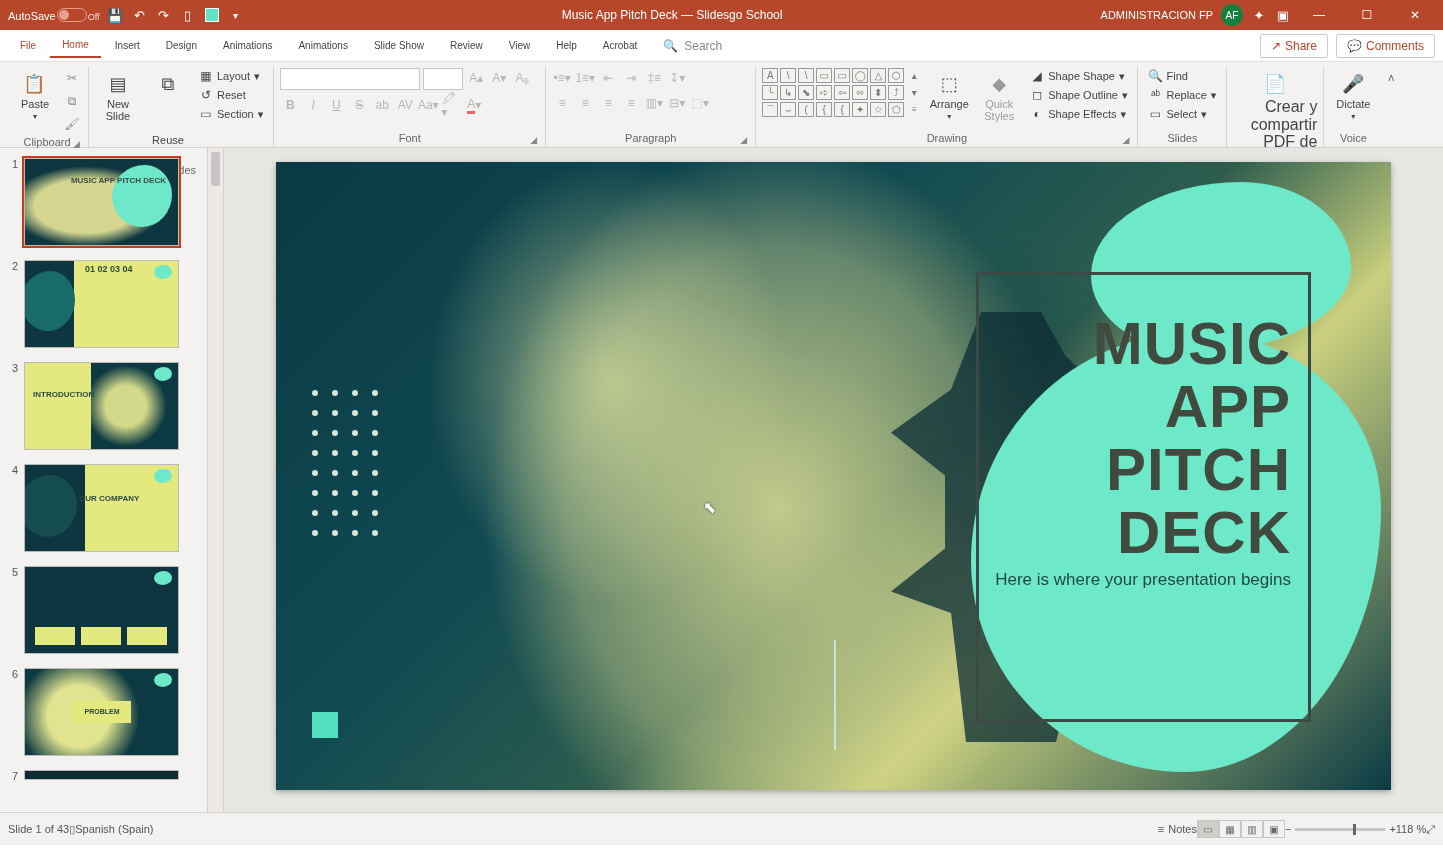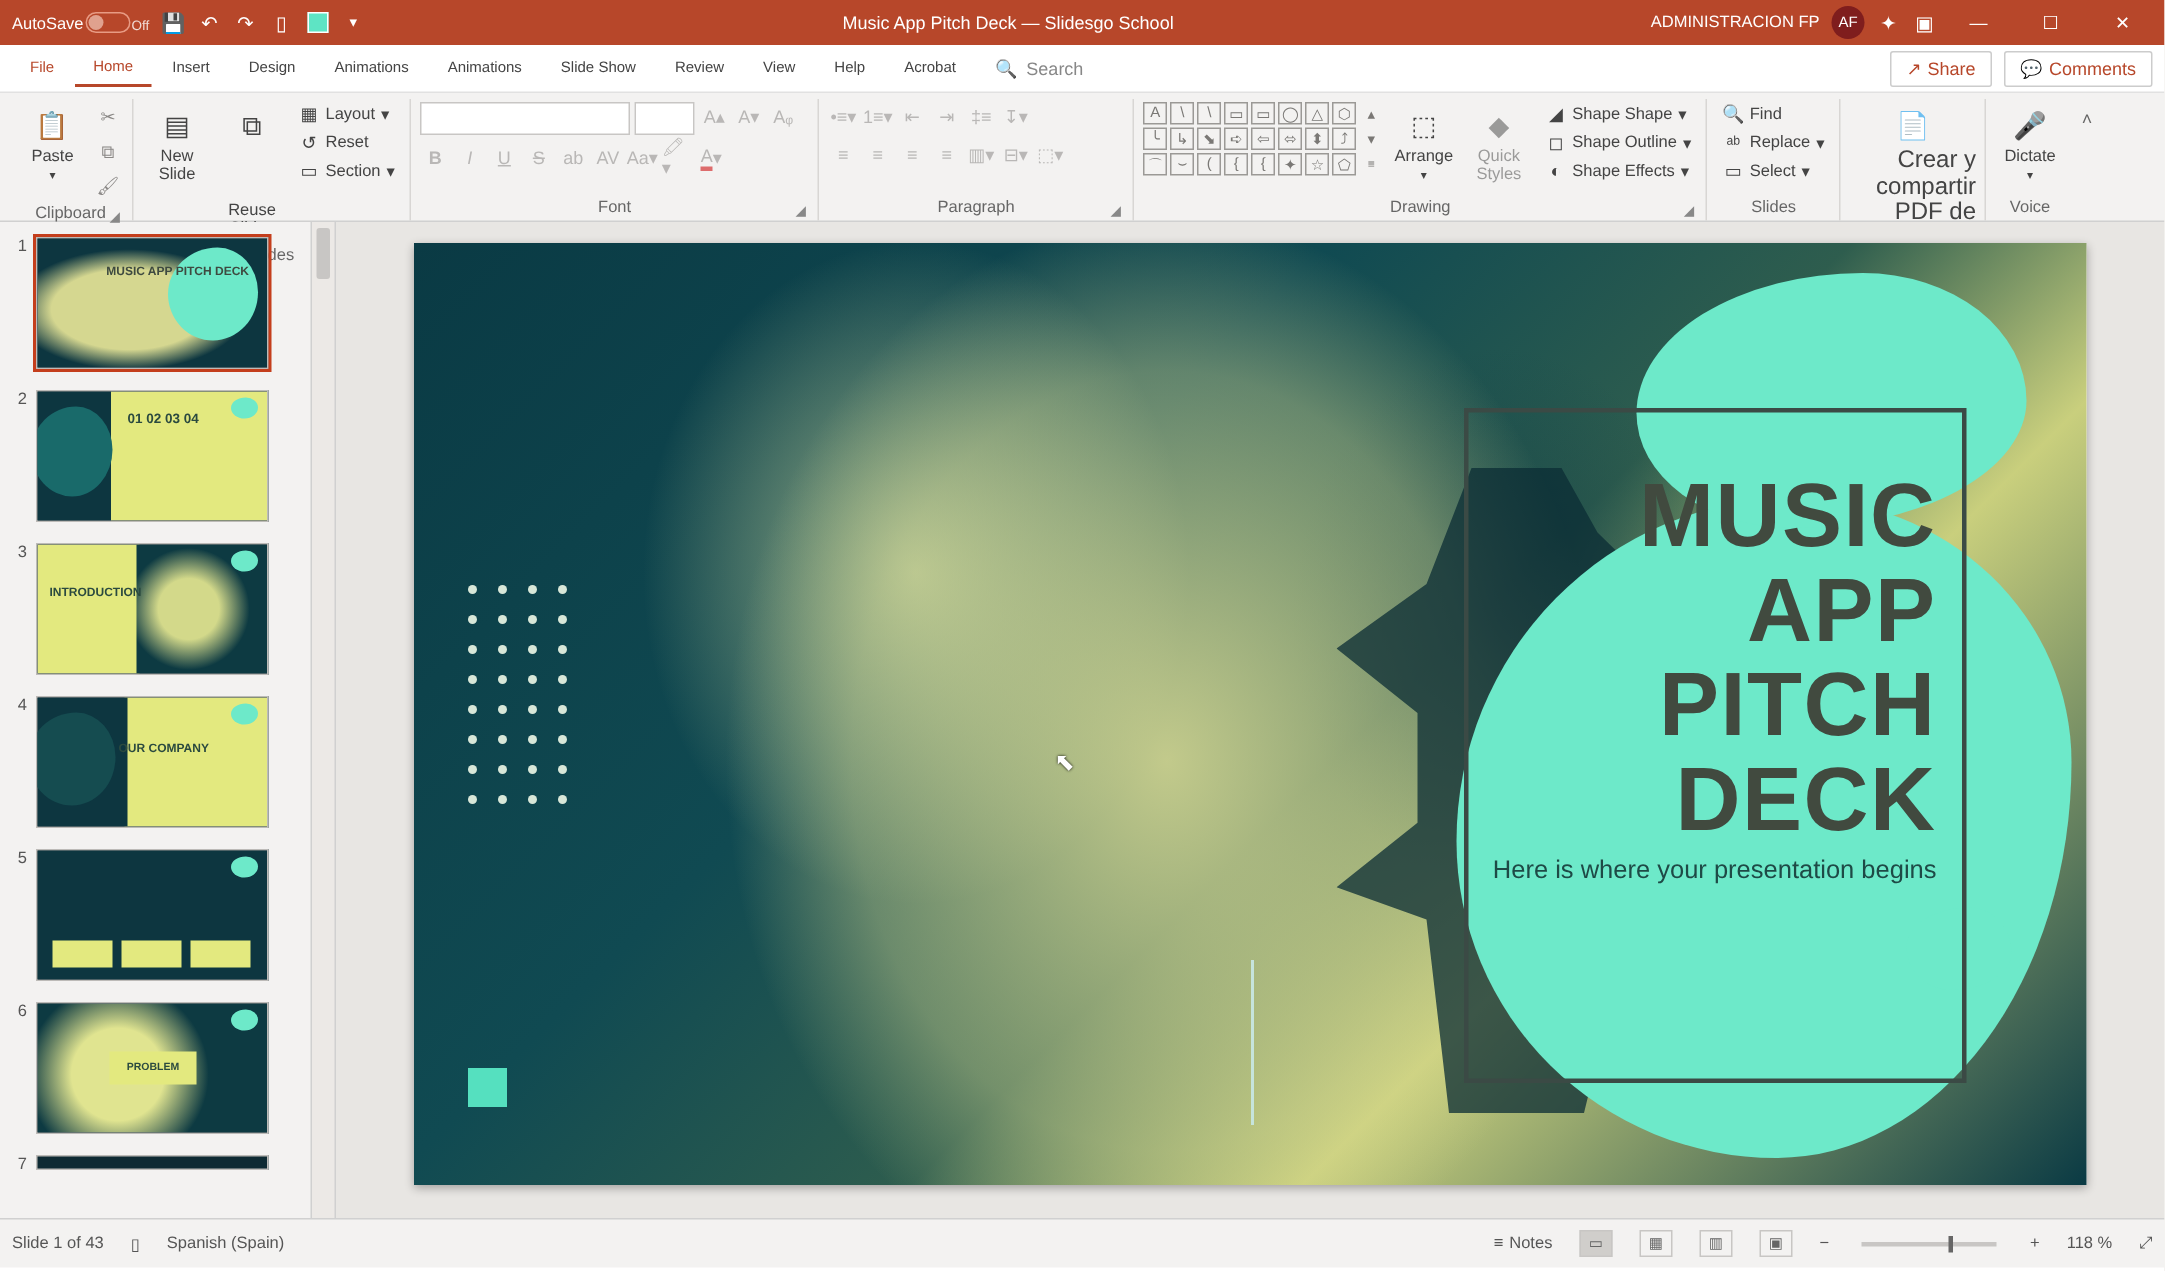--- a/index.html
+++ b/index.html
@@ -5,21 +5,21 @@
 *{box-sizing:border-box;margin:0;padding:0;font-family:"Segoe UI",Arial,sans-serif;}
 body{width:1443px;height:850px;background:#fff;overflow:hidden;font-size:12px;color:#333;}
 .titlebar{height:30px;background:#b7472a;display:flex;align-items:center;color:#fff;padding:0 8px;}
 .titlebar .left,.titlebar .right{display:flex;align-items:center;gap:8px;}
 .titlebar .center{flex:1;text-align:center;font-size:12px;}
 .autosave{display:flex;align-items:flex-end;gap:1px;font-size:11px;}
 .toggle{width:30px;height:14px;border:1px solid #e89b84;border-radius:7px;position:relative;}
 .toggle::after{content:"";position:absolute;left:1px;top:1px;width:10px;height:10px;border-radius:50%;background:#e0a18e;}
 .qat-icon{width:16px;height:16px;display:flex;align-items:center;justify-content:center;color:#fff;font-size:13px;}
 .swatch{width:14px;height:14px;background:#5ee4c4;border:1px solid #fff;}
-.avatar{width:22px;height:22px;border-radius:50%;background:#7f1d1d;display:flex;align-items:center;justify-content:center;font-size:10px;color:#fff;}
+.avatar{width:22px;height:22px;border-radius:50%;background:#15803d;display:flex;align-items:center;justify-content:center;font-size:10px;color:#fff;}
 .winctl{width:40px;height:30px;display:flex;align-items:center;justify-content:center;font-size:12px;}
 
 .menubar{height:32px;background:#fff;border-bottom:1px solid #e1e1e1;display:flex;align-items:center;padding:0 8px;gap:2px;}
 .menu-item{padding:6px 12px;font-size:10px;color:#444;cursor:pointer;}
 .menu-item.file{color:#b7472a;}
 .menu-item.active{border-bottom:2px solid #b7472a;color:#b7472a;}
 .menu-spacer{flex:1;}
 .search-box{display:flex;align-items:center;gap:6px;color:#888;padding-left:12px;}
 .share-btn,.comments-btn{padding:4px 10px;border:1px solid #ccc;color:#b7472a;font-size:12px;margin-left:6px;border-radius:2px;display:flex;align-items:center;gap:4px;}
 
@@ -70,21 +70,21 @@
 .dotgrid span{width:6px;height:6px;border-radius:50%;background:#d8e7d8;}
 .sq{position:absolute;left:36px;bottom:52px;width:26px;height:26px;background:#55e0bf;}
 .vline{position:absolute;left:558px;bottom:40px;width:2px;height:110px;background:#c6e4dc;}
 .cursor-ptr{position:absolute;left:427px;top:336px;font-size:16px;color:#fff;text-shadow:0 0 2px #000;}
 
 
 .t-blob{position:absolute;background:#6de9c9;border-radius:55% 45% 50% 50%/50% 48% 52% 50%;}
 .t-text{position:absolute;font-family:"Arial Black",sans-serif;font-weight:900;color:#3e4a40;line-height:1.05;}
 .t-yellow{position:absolute;background:#e3e97f;}
 
-.statusbar{height:22px;background:#f3f2f1;border-top:1px solid #d0d0d0;display:flex;align-items:center;padding:16px 8px;font-size:11px;color:#555;gap:18px;}
+.statusbar{height:22px;background:#f3f2f1;border-top:1px solid #d0d0d0;display:flex;align-items:center;padding:16px 8px;font-size:11px;color:#555;gap:0;}
 .statusbar .spacer{flex:1;}
 .view-btn{width:22px;height:18px;border:1px solid #c8c6c4;display:flex;align-items:center;justify-content:center;font-size:10px;color:#666;}
 .view-btn.active{background:#d0cecb;}
 .zoom-track{width:90px;height:3px;background:#c8c6c4;position:relative;margin:0 4px;}
 .zoom-track::after{content:"";position:absolute;left:58px;top:-4px;width:3px;height:11px;background:#666;}
 </style>
 </head>
 <body>
 
 <div class="titlebar">
@@ -328,21 +328,21 @@
         <div class="t-blob" style="right:6px;top:6px;width:60px;height:62px;"></div>
         <div class="t-text" style="right:12px;top:18px;font-size:8px;text-align:right;">MUSIC APP PITCH DECK</div>
       </div>
     </div>
 
     <div class="thumb-row">
         <div class="thumb-num">2</div>
       <div class="thumb">
         <div class="t-yellow" style="inset:0;background:linear-gradient(90deg,#0d3640 0 32%,#e3e97f 32%);"></div>
         <div class="t-blob" style="left:-4px;top:10px;width:54px;height:60px;background:#196a6a;"></div>
-        <div class="t-text" style="left:60px;top:14px;font-size:9px;color:#2b4a3f;">01 02 03 04</div>
+        <div class="t-text" style="left:60px;top:4px;font-size:9px;color:#2b4a3f;">01 02 03 04</div>
         <div class="t-blob" style="right:6px;top:4px;width:18px;height:14px;"></div>
       </div>
     </div>
 
     <div class="thumb-row">
         <div class="thumb-num">3</div>
       <div class="thumb">
         <div class="t-yellow" style="left:0;top:0;width:68px;height:100%;"></div>
         <div style="position:absolute;right:0;top:0;width:87px;height:100%;background:radial-gradient(circle at 40% 50%,#d3d98a 0 30%,#0d3a42 60%);"></div>
         <div class="t-text" style="left:8px;top:28px;font-size:8px;color:#2b4a3f;">INTRODUCTION</div>

